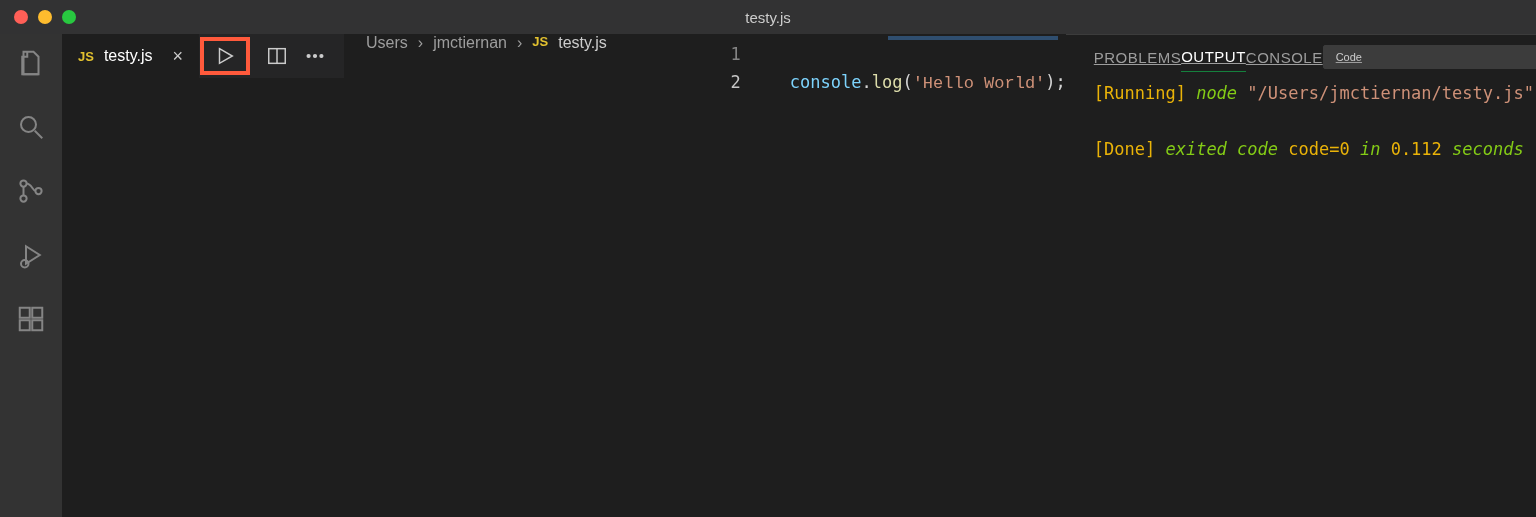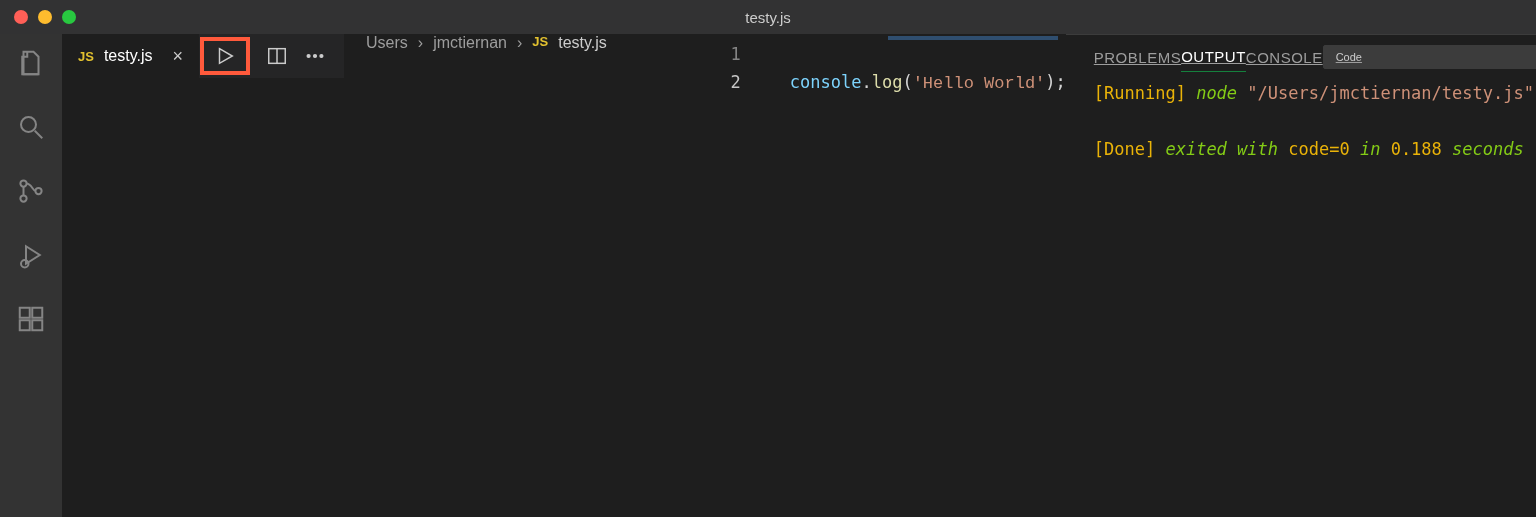--- a/index.html
+++ b/index.html
@@ -199,19 +199,19 @@
                 <svg viewBox="0 0 24 24">
                   <line x1="5" y1="5" x2="19" y2="19"></line>
                   <line x1="19" y1="5" x2="5" y2="19"></line>
                 </svg>
               </div>
           </div>
         </div>
         <div class="panel-body">
           <div><span class="out-blue">[Running]</span><span class="out-green"> node </span><span class="out-orange">"/Users/jmctiernan/testy.js"</span></div>
           <div>&nbsp;</div>
-          <div><span class="out-blue">[Done]</span><span class="out-green"> exited with </span><span class="out-blue">code=0</span><span class="out-green"> in </span><span class="out-blue">0.188</span><span class="out-green"> seconds</span></div>
+          <div><span class="out-blue">[Done]</span><span class="out-green"> exited code </span><span class="out-blue">code=0</span><span class="out-green"> in </span><span class="out-blue">0.112</span><span class="out-green"> seconds</span></div>
         </div>
       </div>
 
     </div>
   </div>
 </div>
 
 </body></html>

